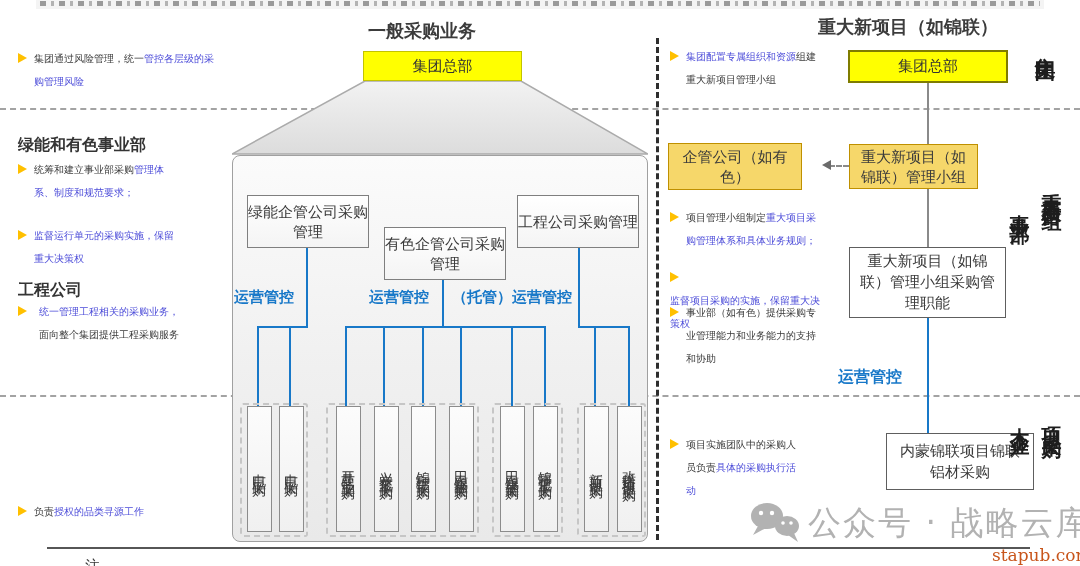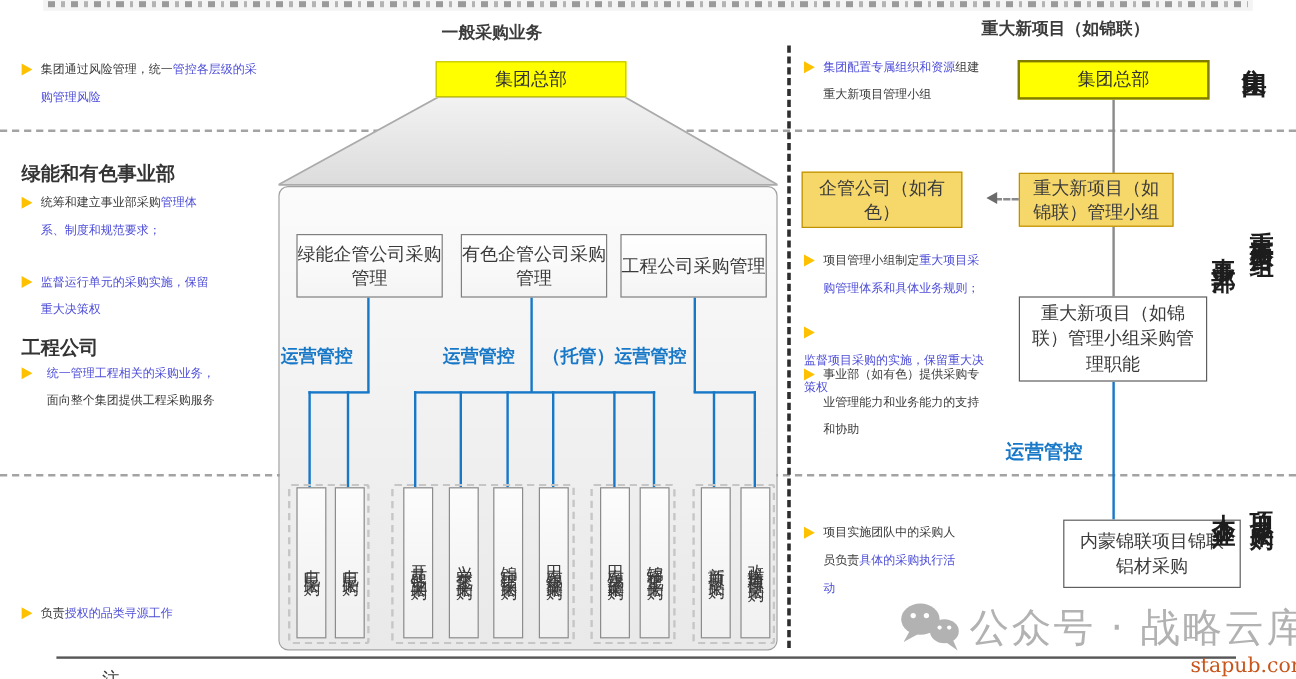--- a/index.html
+++ b/index.html
@@ -4,21 +4,21 @@
 <style>
   html,body{margin:0;padding:0;background:#ffffff;}
   .canvas{position:relative;width:1080px;height:566px;overflow:hidden;background:#ffffff;
           font-family:"DejaVu Sans","Liberation Sans",sans-serif;color:#3a3a3a;}
   .abs{position:absolute;}
   
   .topstrip{left:36px;top:0;width:1008px;height:9px;background:#f4f4f4;}
   .topstrip .marks{position:absolute;left:4px;top:1px;right:4px;height:5px;
      background:repeating-linear-gradient(90deg,#9a9a9a 0 6px,transparent 6px 11px,#b3b3b3 11px 14px,transparent 14px 19px);}
   
-  .title{font-weight:bold;font-size:14px;color:#3c3c3c;white-space:nowrap;}
+  .title{font-weight:bold;font-size:18px;color:#3c3c3c;white-space:nowrap;}
   
   .hdash{left:0;width:1080px;border-top:2px dashed #a3a3a3;height:0;z-index:0;}
   .vsep{left:656px;top:38px;height:502px;border-left:3px dashed #2e2e2e;width:0;z-index:6;}
   
   .bullet{display:flex;gap:7px;font-size:10px;line-height:23px;z-index:2;}
   .tri{flex:0 0 auto;width:0;height:0;margin-top:6px;border-left:9px solid #FFC000;
        border-top:5.5px solid transparent;border-bottom:5.5px solid transparent;}
   .bk{color:#3a3a3a;} .bl{color:#4d4dd9;}
   .lhead{font-weight:bold;font-size:16px;color:#343434;z-index:2;}
   
@@ -103,21 +103,21 @@
       <stop offset="0" stop-color="#f2f2f2"></stop>
           <stop offset="1" stop-color="#dcdcdc"></stop>
     </linearGradient>
       </defs>
     <polygon points="133,0 289,0 416,73 0,73" fill="url(#tg)" stroke="#ababab" stroke-width="1.5"></polygon>
   </svg>
 
   <div class="abs panel"></div>
 
   <div class="abs deptbox" style="left:247px;">绿能企管公司采购管理</div>
-  <div class="abs deptbox" style="left:384px;">有色企管公司采购管理</div>
+  <div class="abs deptbox" style="left:384px;margin-top:32px;">有色企管公司采购管理</div>
   <div class="abs deptbox" style="left:517px;">工程公司采购管理</div>
 
   <div class="abs bline" style="left:306px;top:248px;width:2px;height:79px;"></div>
   <div class="abs bline" style="left:257px;top:326px;width:51px;height:2px;"></div>
   <div class="abs bline" style="left:257px;top:326px;width:2px;height:80px;"></div>
   <div class="abs bline" style="left:289px;top:326px;width:2px;height:80px;"></div>
 
   <div class="abs bline" style="left:442px;top:248px;width:2px;height:79px;"></div>
   <div class="abs bline" style="left:345px;top:326px;width:201px;height:2px;"></div>
   <div class="abs bline" style="left:345px;top:326px;width:2px;height:80px;"></div>

